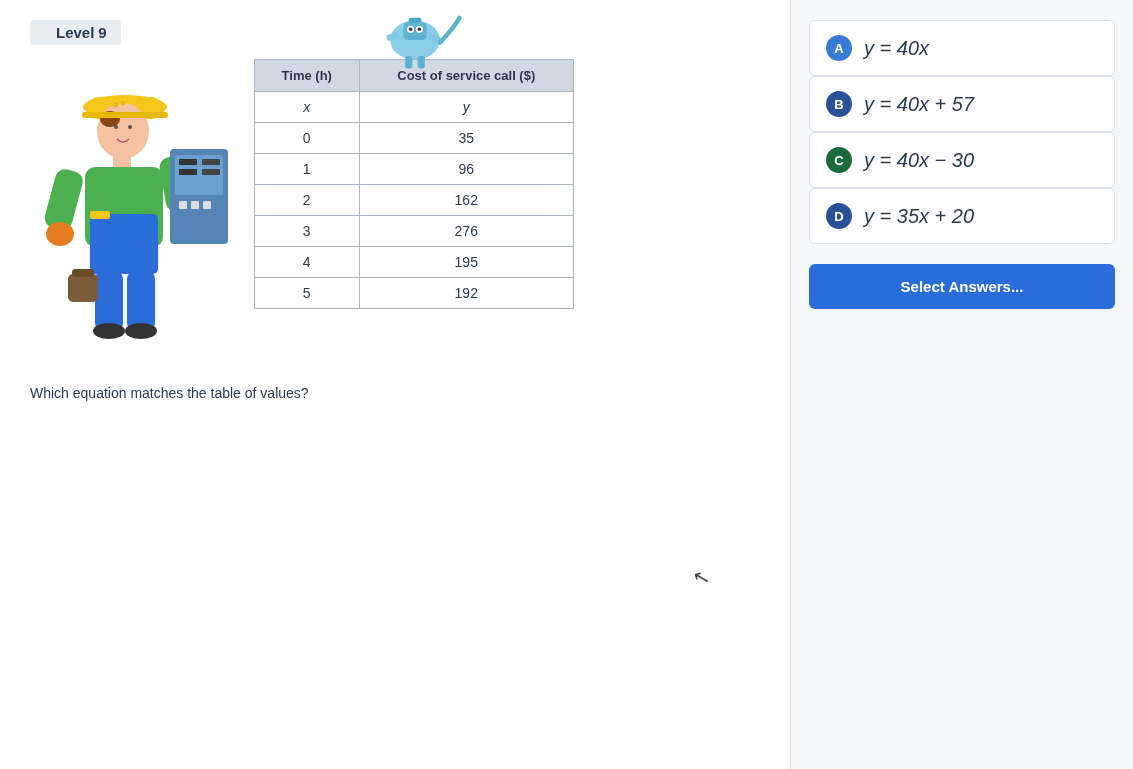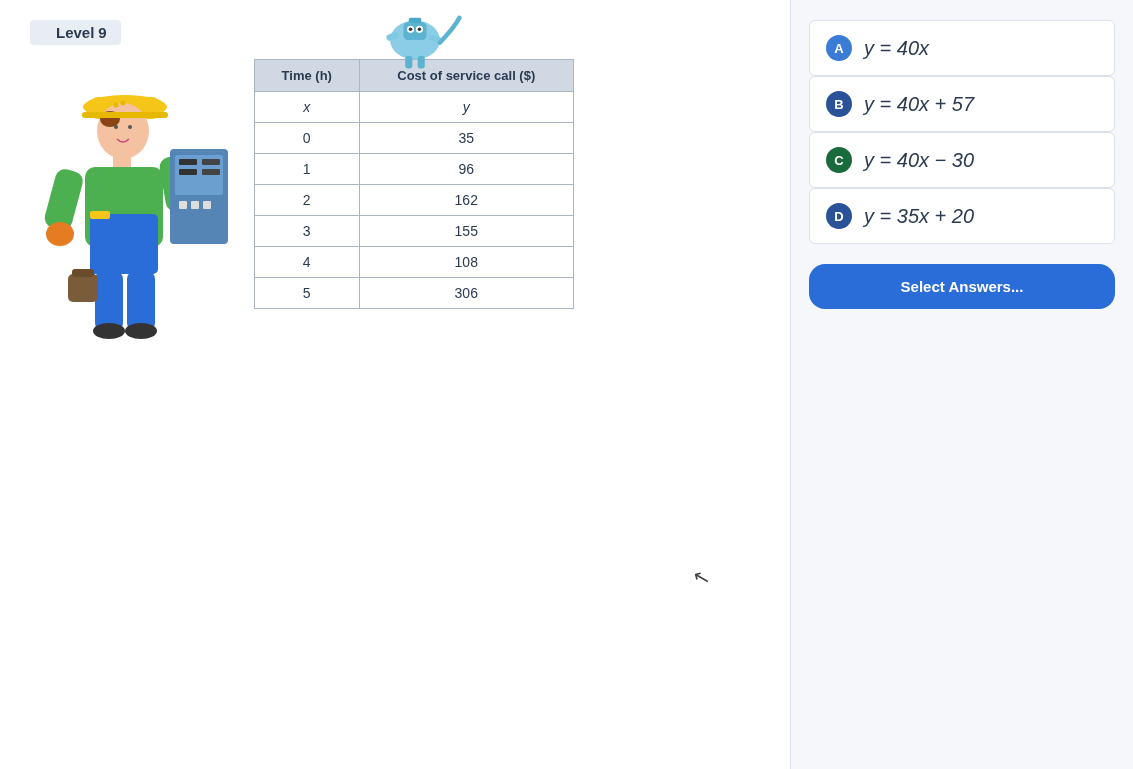--- a/index.html
+++ b/index.html
@@ -146,21 +146,21 @@
     .option-text {
       font-size: 20px;
       color: #2a3a50;
       font-style: italic;
     }
 
     .select-answers-btn {
       background: #2a6dd9;
       color: #fff;
       border: none;
-      border-radius: 16px;
+      border-radius: 6px;
       padding: 14px 20px;
       font-size: 15px;
       font-weight: 600;
       cursor: pointer;
       text-align: center;
       margin-top: 8px;
       width: 100%;
     }
 
     
@@ -294,38 +294,39 @@
             <tr>
               <td>1</td>
               <td>96</td>
             </tr>
             <tr>
               <td>2</td>
               <td>162</td>
             </tr>
             <tr>
               <td>3</td>
-              <td>155</td>
+              <td>276</td>
             </tr>
             <tr>
               <td>4</td>
-              <td>108</td>
+              <td>195</td>
             </tr>
             <tr>
               <td>5</td>
-              <td>306</td>
+              <td>192</td>
             </tr>
           </tbody>
       </table>
     </div>
   </div>
 
   
   <div class="cursor">↖</div>
 
+  <p class="bottom-question">Which equation matches the table of values?</p>
 </div>
 
 <div class="right-panel">
   <div id="answers-container">
   <div class="answer-option">
         <div class="option-circle circle-a">A</div>
         <span class="option-text">y = 40x</span>
       </div>
       <div class="answer-option">
         <div class="option-circle circle-b">B</div>

